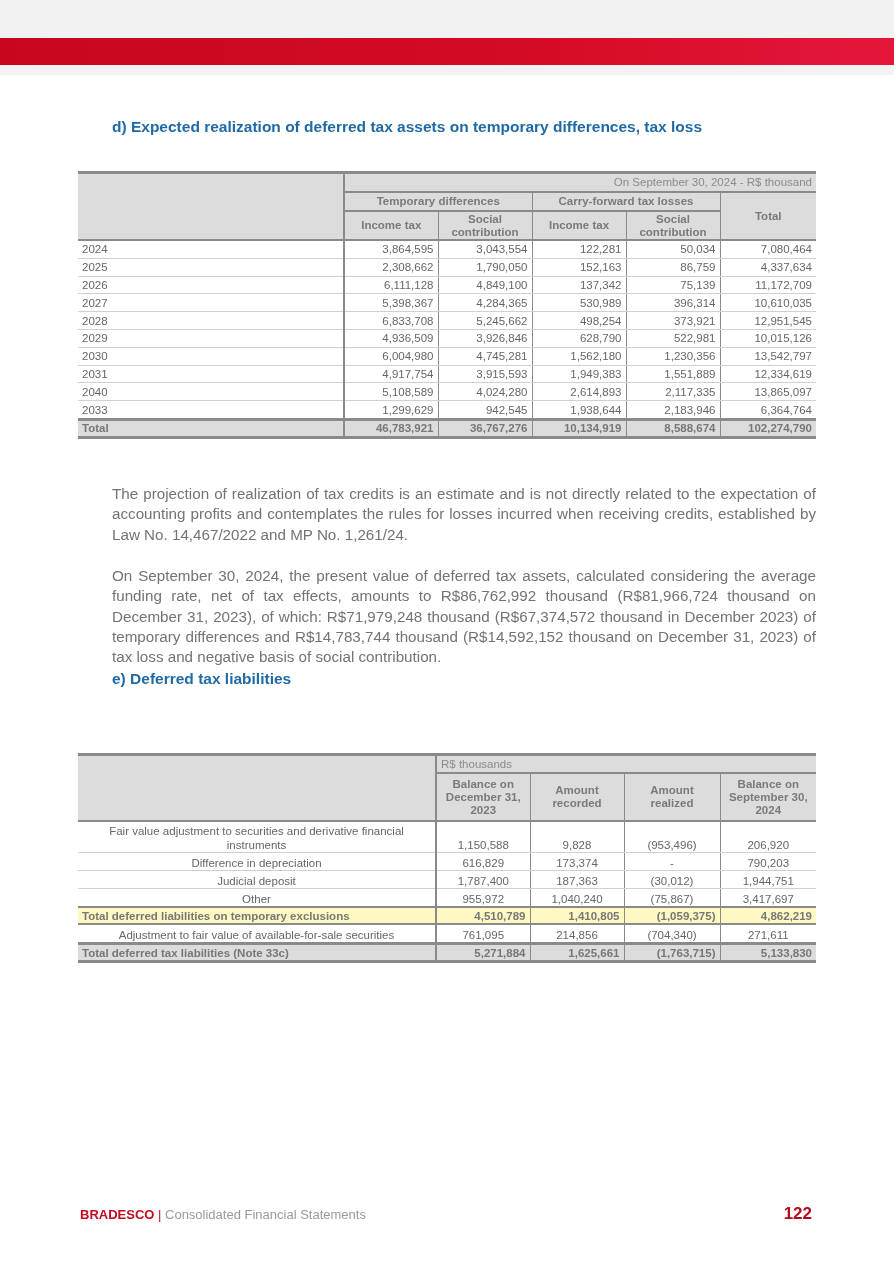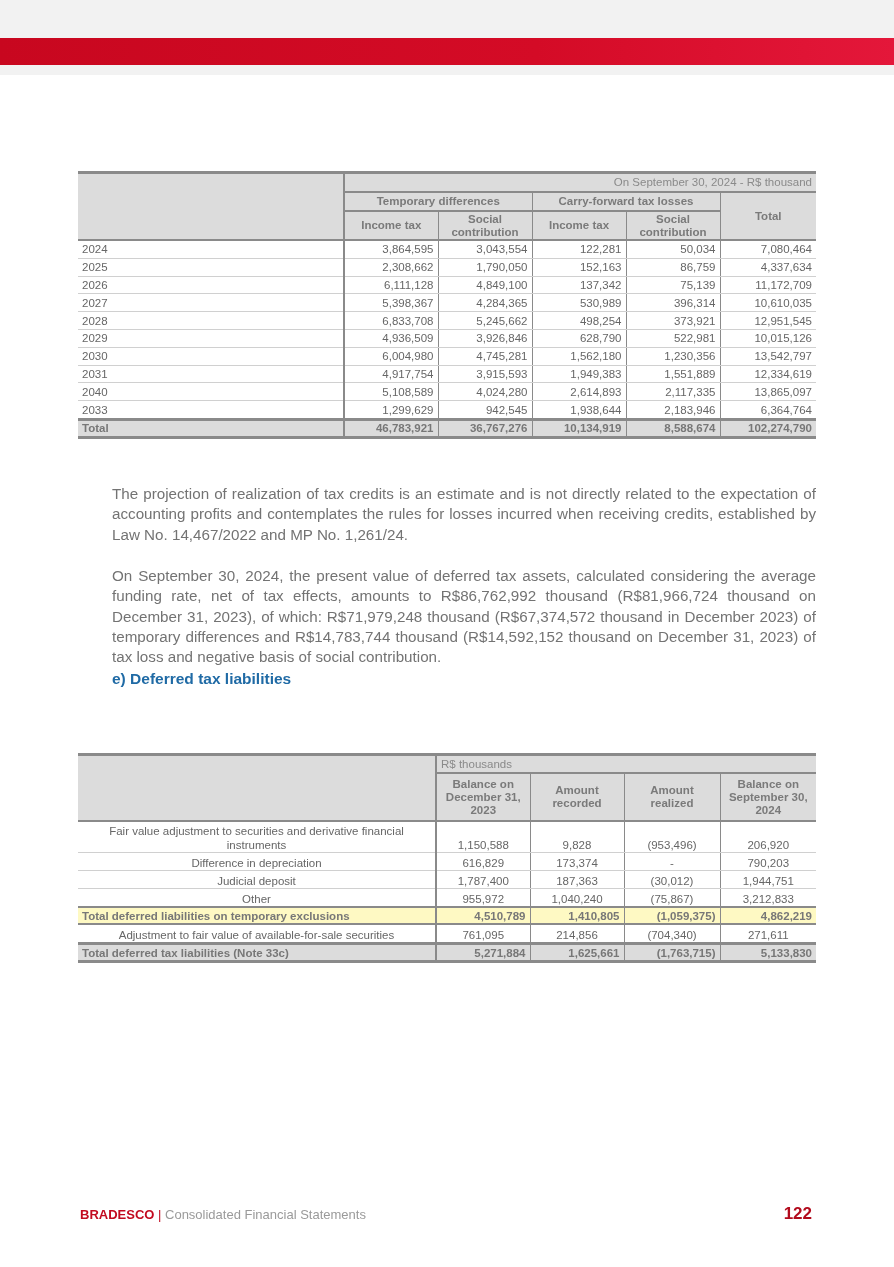--- a/index.html
+++ b/index.html
@@ -66,20 +66,21 @@
 
 <div class="topstrip"></div>
 <div class="header-bar">
   <div class="inner">
     <span>Consolidated Financial Statements</span><span> | </span><span class="bold">Notes to the Consolidated Financial Statements</span>
   </div>
 </div>
 <div class="under-strip"></div>
 
 <div class="section-title" style="top:116px;">
+  <span>d) Expected realization of deferred tax assets on temporary differences, tax loss</span>
 </div>
 
 <table class="fin" id="t1">
   <colgroup>
     <col style="width:266px">
       <col style="width:94px">
       <col style="width:94px">
       <col style="width:94px">
       <col style="width:94px">
       <col style="width:96px">
@@ -238,21 +239,21 @@
         <td class="num vl">1,787,400</td>
         <td class="num vl2">187,363</td>
         <td class="num vl2">(30,012)</td>
         <td class="num vl2">1,944,751</td>
       </tr>
     <tr class="data">
         <td class="label-col">Other</td>
         <td class="num vl">955,972</td>
         <td class="num vl2">1,040,240</td>
         <td class="num vl2">(75,867)</td>
-        <td class="num vl2">3,212,833</td>
+        <td class="num vl2">3,417,697</td>
       </tr>
     <tr class="subtotal">
         <td class="label-col">Total deferred liabilities on temporary exclusions</td>
         <td class="num vl">4,510,789</td>
         <td class="num vl2">1,410,805</td>
         <td class="num vl2">(1,059,375)</td>
         <td class="num vl2">4,862,219</td>
       </tr>
     <tr class="data">
         <td class="label-col">Adjustment to fair value of available-for-sale securities</td>

